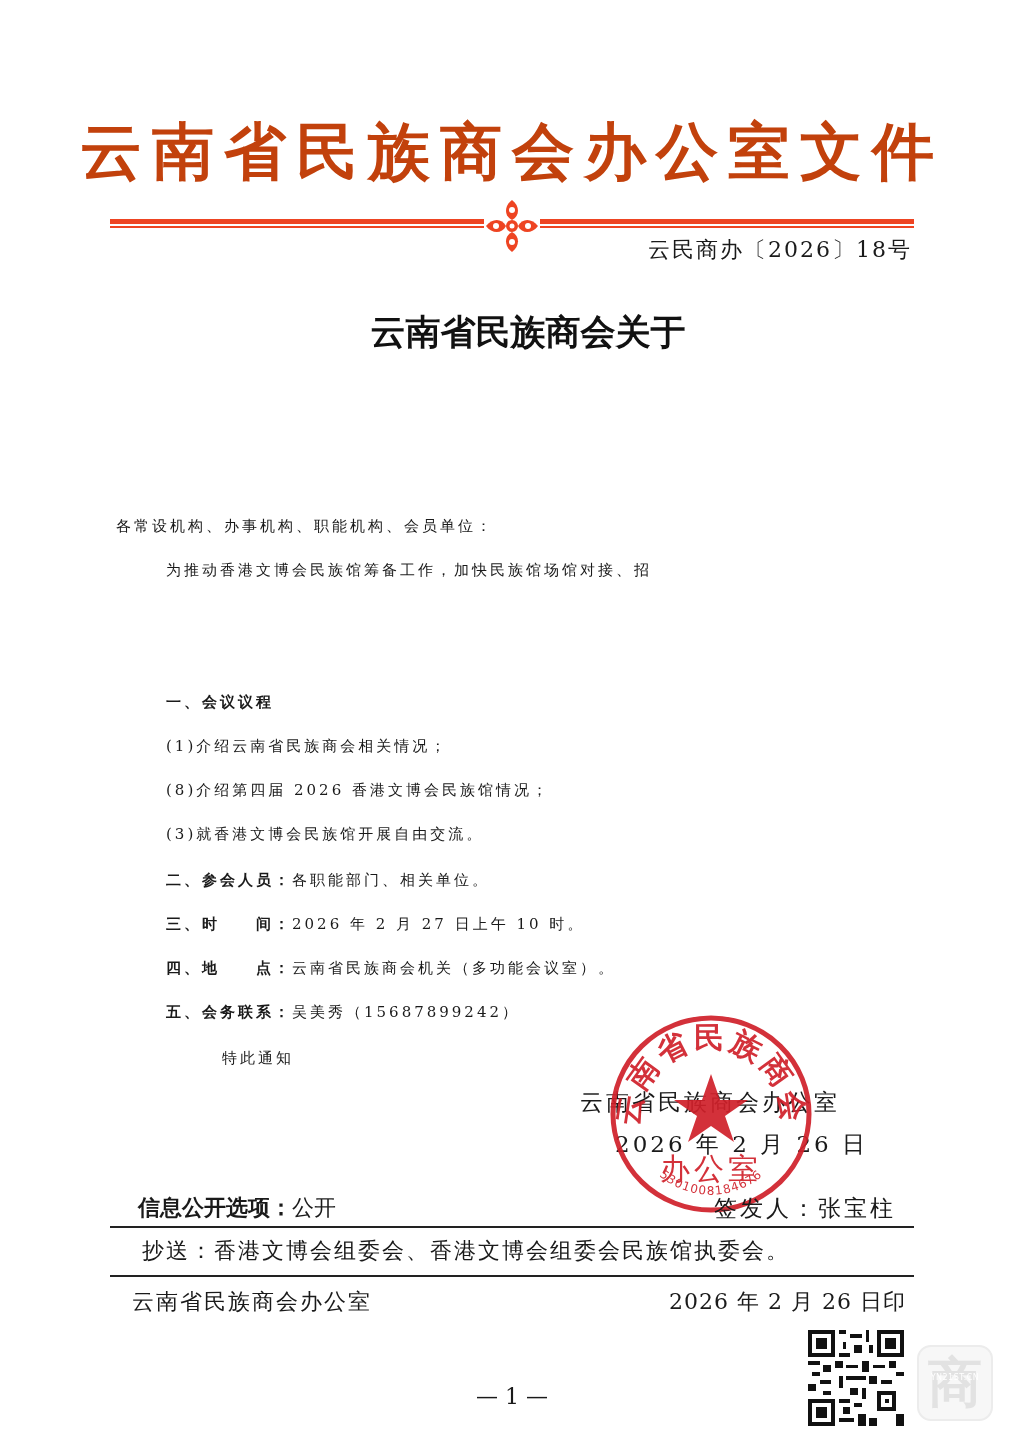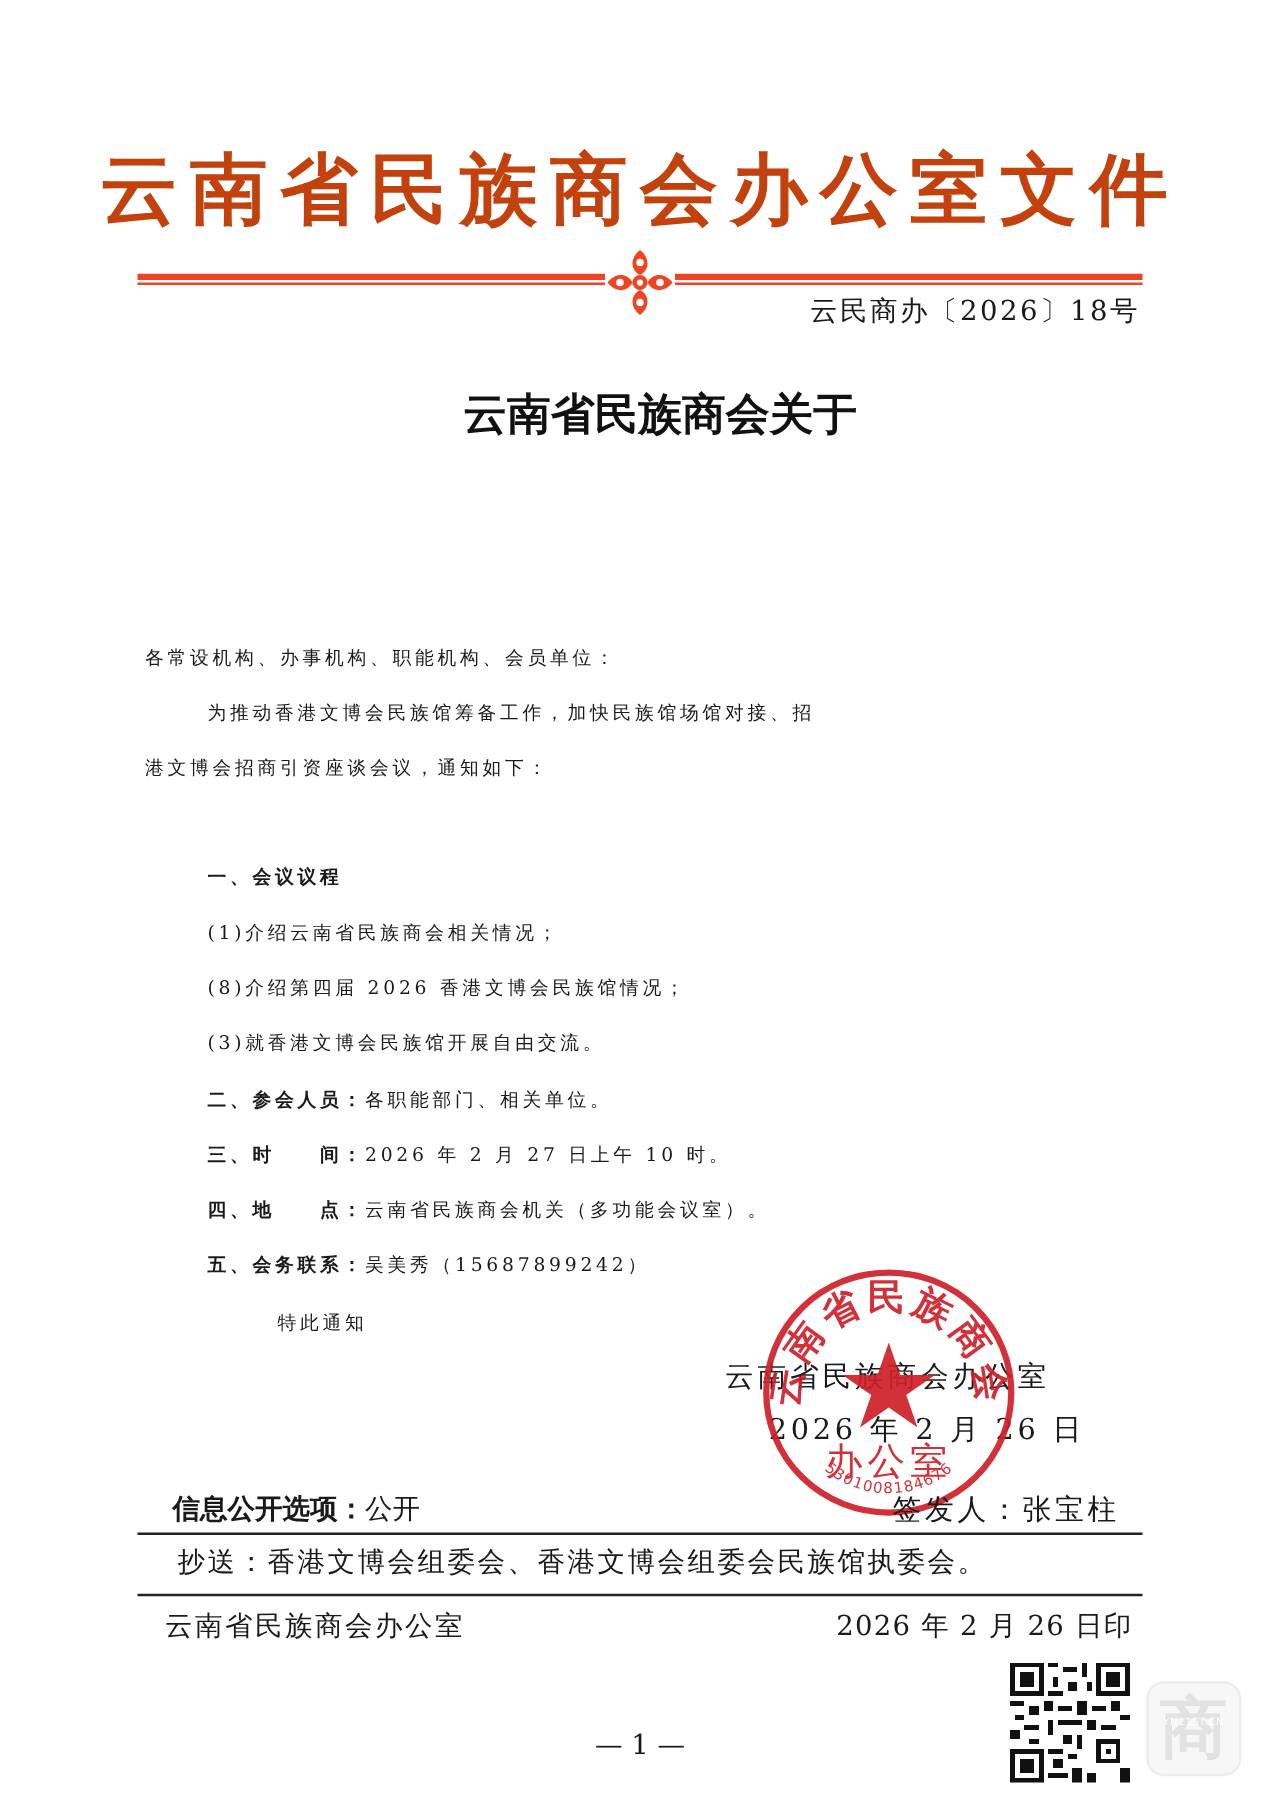--- a/index.html
+++ b/index.html
@@ -90,21 +90,20 @@
 <div class="abs doc-number">云民商办〔2026〕18号</div>
 
 <div class="abs main-title">
   <div>云南省民族商会关于</div>
 </div>
 
 <div class="abs body-line salutation">各常设机构、办事机构、职能机构、会员单位：</div>
 
 <div class="abs body-line para">
   <span class="l l1">为推动香港文博会民族馆筹备工作，加快民族馆场馆对接、招</span>
-  <span class="l">港文博会招商引资座谈会议，通知如下：</span>
 </div>
 
 <div class="abs body-line sec sec-head" style="top:680px;">一、会议议程</div>
 <div class="abs body-line sec" style="top:724px; letter-spacing:3px;">(1)介绍云南省民族商会相关情况；</div>
 <div class="abs body-line sec" style="top:768px;">(8)介绍第四届 2026 香港文博会民族馆情况；</div>
 <div class="abs body-line sec" style="top:812px;">(3)就香港文博会民族馆开展自由交流。</div>
 
 <div class="abs body-line sec" style="top:858px;">
   <span class="sec-head">二、参会人员：</span><span>各职能部门、相关单位。</span>
 </div>

